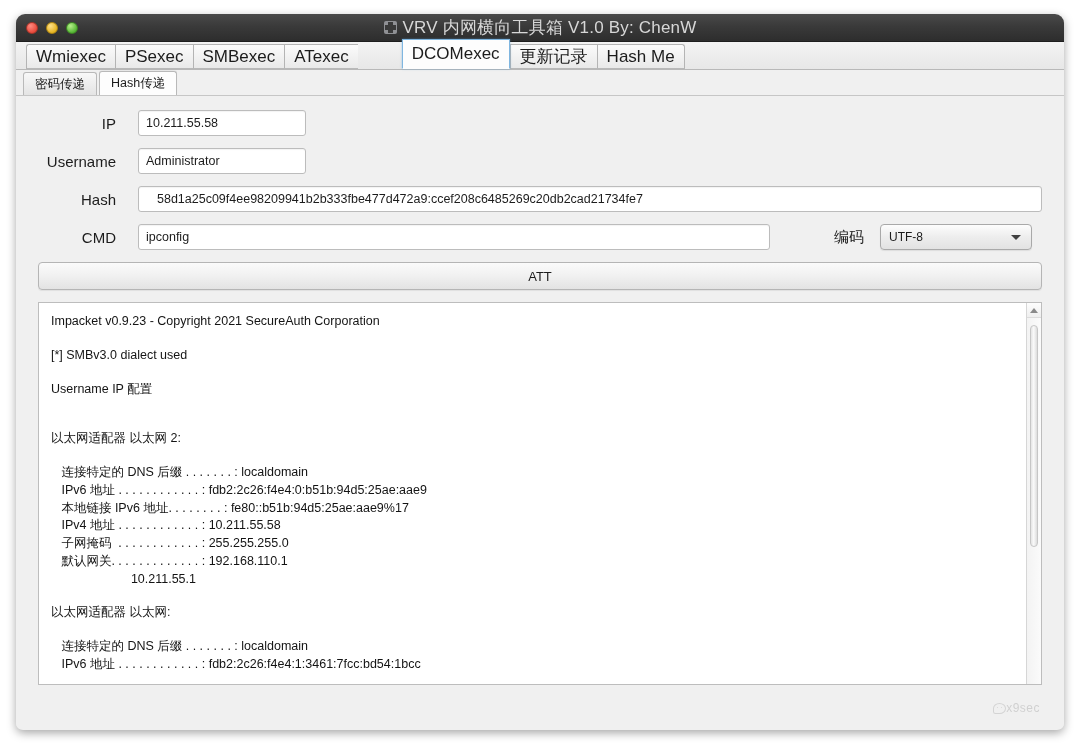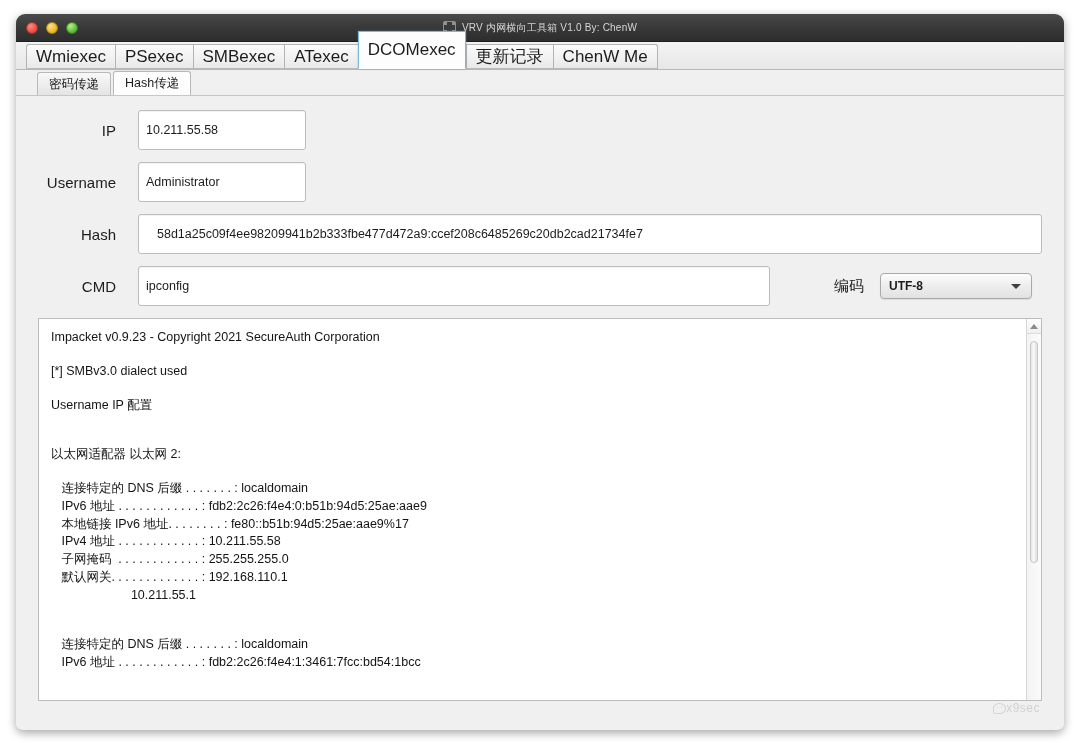--- a/index.html
+++ b/index.html
@@ -49,21 +49,21 @@
     flex: 0 0 auto;
   }
   #app-icon:before {
     content:""; position:absolute; left:4px; top:1px; width:5px; height:11px; background:#3a3a3a;
   }
   #app-icon:after {
     content:""; position:absolute; left:1px; top:4px; width:11px; height:5px; background:#3a3a3a;
   }
   #title-text {
     color: #d7d7d7;
-    font-size: 10px;
+    font-size: 17px;
     letter-spacing: 0.2px;
     white-space: nowrap;
   }
 
   
   #tabstrip {
     height: 28px;
     background: linear-gradient(to bottom, #f3f3f3, #e7e7e7);
     border-bottom: 1px solid #b8b8b8;
     display: flex;
@@ -82,40 +82,41 @@
     border-right: none;
     white-space: nowrap;
     cursor: default;
   }
   .tab:first-child { border-top-left-radius: 3px; }
   .tab:last-child { border-right: 1px solid #b4b4b4; border-top-right-radius: 3px; }
   .tab.active {
     background: #fdfdfd;
     border: 1px solid #7fb6e0;
     border-bottom: 1px solid #fdfdfd;
-    height: 38px;
+    height: 30px;
     position: relative;
     z-index: 3;
     box-shadow: 0 0 2px rgba(90,160,215,0.55);
+    margin-left: 44px;
   }
 
   
   #panel {
     position: relative;
     height: calc(100% - 57px);
     background: #f0f0f0;
     padding: 0;
   }
 
   
   #subtabstrip {
     height: 26px;
     display: flex;
     align-items: flex-end;
-    padding-left: 21px;
+    padding-left: 7px;
     padding-top: 6px;
     background: #f0f0f0;
     border-bottom: 1px solid #c6c6c6;
   }
   .subtab {
     height: 23px;
     padding: 0 11px;
     display: flex; align-items: center;
     font-size: 12.5px;
     color: #1c1c1c;
@@ -148,21 +149,21 @@
   }
   .lbl {
     width: 92px;
     text-align: right;
     padding-right: 14px;
     font-size: 15px;
     color: #1c1c1c;
     flex: 0 0 auto;
   }
   .field {
-    height: 40px;
+    height: 26px;
     border: 1px solid #bcbcbc;
     border-radius: 3px;
     background: #ffffff;
     display: flex;
     align-items: center;
     padding: 0 7px;
     font-size: 12.5px;
     color: #1c1c1c;
     box-shadow: inset 0 1px 1px rgba(0,0,0,0.05);
     overflow: hidden;
@@ -186,21 +187,20 @@
     border: 1px solid #a9a9a9;
     border-radius: 4px;
     background: linear-gradient(to bottom, #fdfdfd 0%, #ededed 50%, #e2e2e2 100%);
     display: flex; align-items: center;
     padding: 0 8px;
     font-size: 12px;
     color: #1c1c1c;
     position: relative;
     box-shadow: 0 1px 1px rgba(0,0,0,0.08);
     cursor: pointer;
-    font-weight: bold;
   }
   #enc-arrow {
     position: absolute; right: 10px; top: 50%;
     width: 0; height: 0;
     border-left: 5px solid transparent;
     border-right: 5px solid transparent;
     border-top: 5px solid #404040;
     transform: translateY(-2px);
   }
 
@@ -312,21 +312,21 @@
     </div>
   </div>
 
   <div id="tabstrip">
     <div class="tab">Wmiexec</div>
     <div class="tab">PSexec</div>
     <div class="tab">SMBexec</div>
     <div class="tab">ATexec</div>
     <div class="tab active">DCOMexec</div>
     <div class="tab">更新记录</div>
-    <div class="tab">ChenW Me</div>
+    <div class="tab">Hash Me</div>
   </div>
 
   <div id="panel">
 
     <div id="subtabstrip">
       <div class="subtab">密码传递</div>
       <div class="subtab active">Hash传递</div>
     </div>
 
     <div id="form">
@@ -351,40 +351,42 @@
         <div class="field" id="cmd-field">ipconfig</div>
         <div id="enc-label">编码</div>
         <div id="enc-select">
           <span>UTF-8</span>
           <span id="enc-arrow"></span>
         </div>
       </div>
 
     </div>
 
+    <div id="att-btn">ATT</div>
 
     <div id="output-wrap">
       <div id="output">
           <div class="ln">Impacket v0.9.23 - Copyright 2021 SecureAuth Corporation</div>
           <div class="blank"></div>
           <div class="ln">[*] SMBv3.0 dialect used</div>
           <div class="blank"></div>
           <div class="ln">Username IP 配置</div>
           <div class="blank"></div>
           <div class="blank"></div>
           <div class="ln">以太网适配器 以太网 2:</div>
           <div class="blank"></div>
           <div class="ln">   连接特定的 DNS 后缀 . . . . . . . : localdomain</div>
           <div class="ln">   IPv6 地址 . . . . . . . . . . . . : fdb2:2c26:f4e4:0:b51b:94d5:25ae:aae9</div>
           <div class="ln">   本地链接 IPv6 地址. . . . . . . . : fe80::b51b:94d5:25ae:aae9%17</div>
           <div class="ln">   IPv4 地址 . . . . . . . . . . . . : 10.211.55.58</div>
           <div class="ln">   子网掩码  . . . . . . . . . . . . : 255.255.255.0</div>
           <div class="ln">   默认网关. . . . . . . . . . . . . : 192.168.110.1</div>
           <div class="ln">                       10.211.55.1</div>
           <div class="blank"></div>
+          <div class="ln">以太网适配器 以太网:</div>
           <div class="blank"></div>
           <div class="ln">   连接特定的 DNS 后缀 . . . . . . . : localdomain</div>
           <div class="ln">   IPv6 地址 . . . . . . . . . . . . : fdb2:2c26:f4e4:1:3461:7fcc:bd54:1bcc</div>
         </div>
       <div id="scrollbar">
         <div id="sb-up"></div>
         <div id="sb-thumb"></div>
       </div>
     </div>
 

